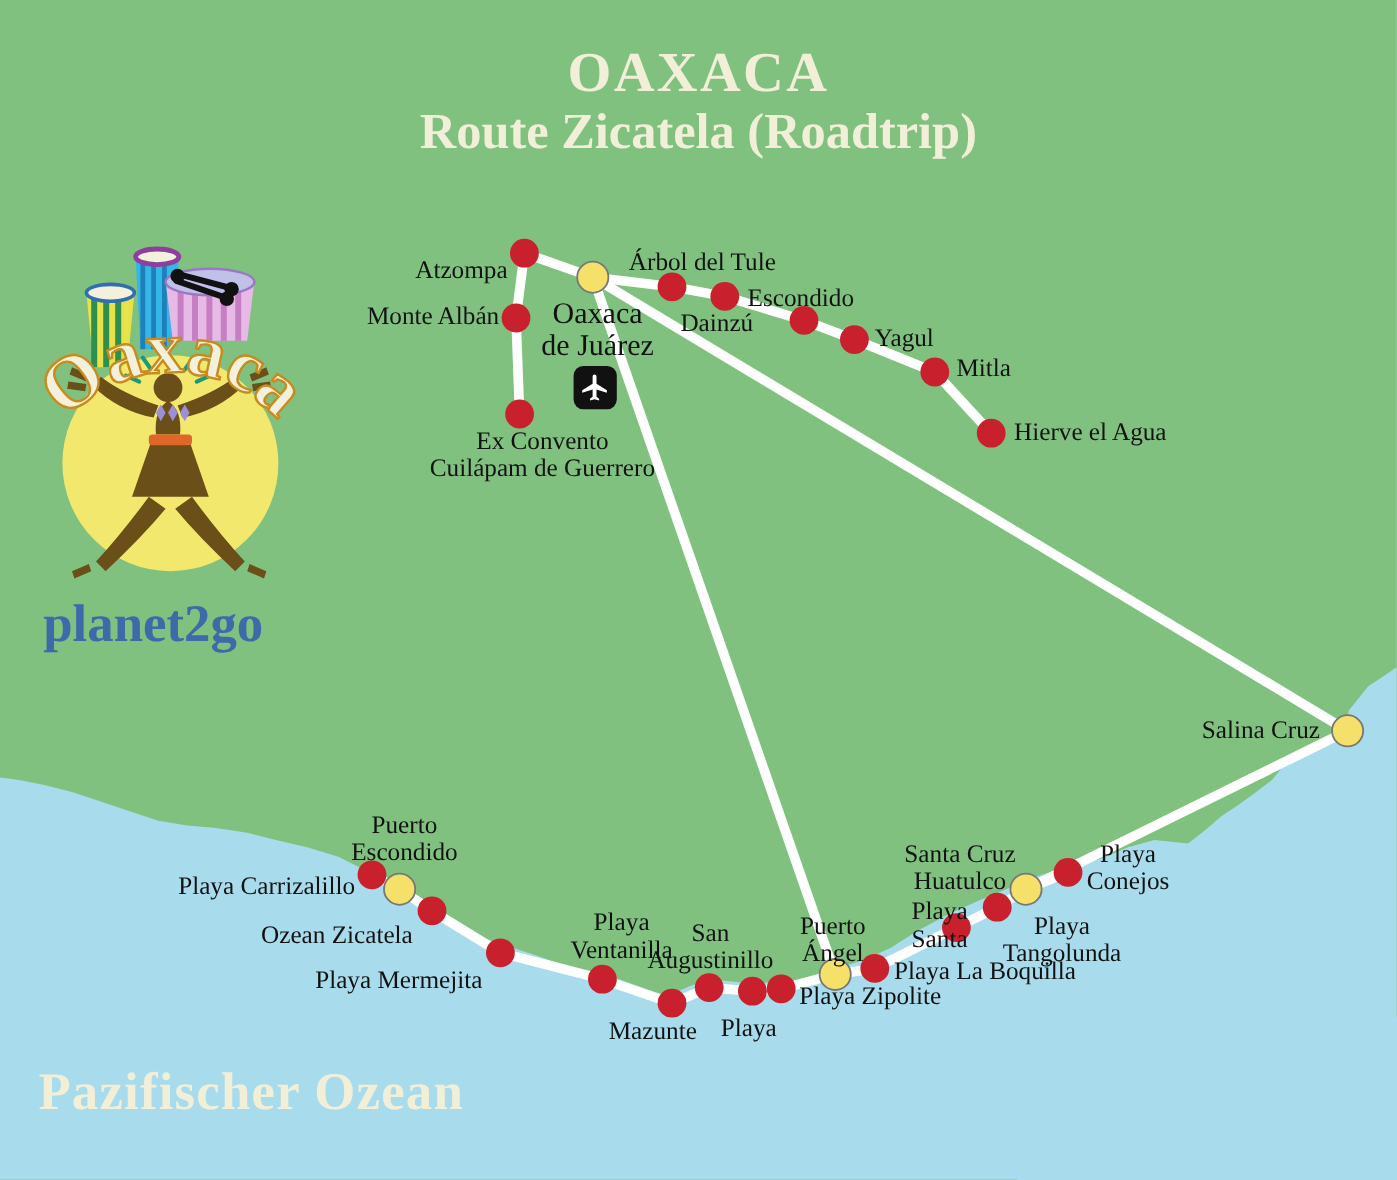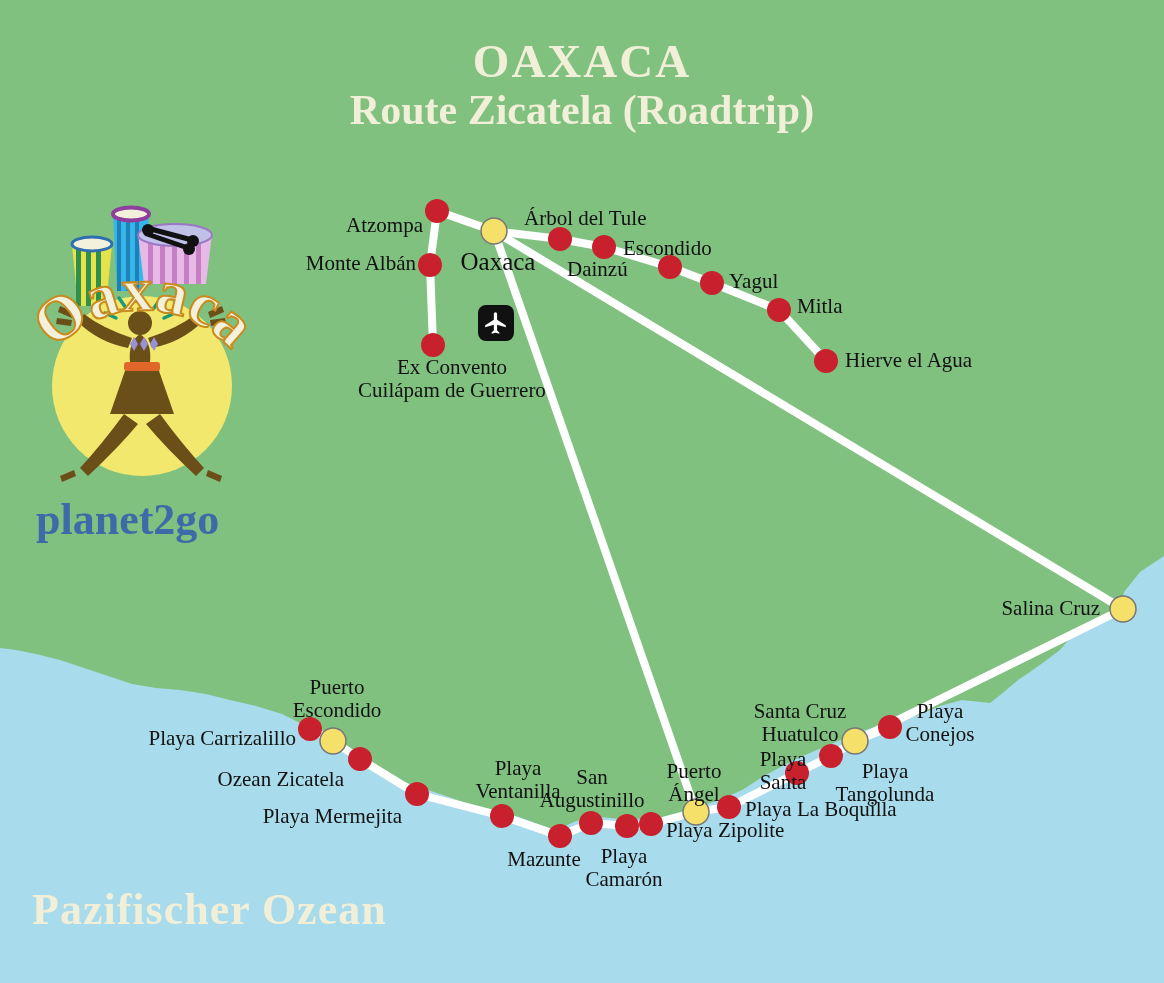--- a/index.html
+++ b/index.html
@@ -205,37 +205,37 @@
       <path id="arcpath" d="M16,216 A118,118 0 0 1 246,216" fill="none"></path>
     </defs>
     <text font-family="Liberation Serif, serif" font-size="62" font-weight="bold" fill="#f3f0dc" stroke="#c98b1e" stroke-width="2">
       <textPath href="#arcpath" startOffset="50%" text-anchor="middle" id="logo-arc-textpath">Oaxaca</textPath>
     </text>
   </svg>
 
   <div id="labels-layer">
       <div class="mlabel r" style="top: 186px; left: 0px; width: 423px; margin-top: 28px;"><div>Atzompa</div></div>
       <div class="mlabel r" style="top: 252px; left: 0px; width: 416px;"><div>Monte Albán</div></div>
-      <div class="mlabel c big" style="top: 248px; left: 348px; width: 300px;"><div>Oaxaca</div></div>
+      <div class="mlabel c big" style="top: 248px; left: 348px; width: 300px;"><div>Oaxaca</div><div>de Juárez</div></div>
       <div class="mlabel c" style="top: 356px; left: 302px; width: 300px;"><div>Ex Convento</div><div>Cuilápam de Guerrero</div></div>
       <div class="mlabel" style="top: 207px; left: 524px;"><div>Árbol del Tule</div></div>
       <div class="mlabel" style="top: 258px; left: 567px;"><div>Dainzú</div></div>
       <div class="mlabel" style="top: 237px; left: 623px;"><div>Escondido</div></div>
       <div class="mlabel" style="top: 270px; left: 729px; text-align: right;"><div>Yagul</div></div>
       <div class="mlabel" style="top: 295px; left: 797px;"><div>Mitla</div></div>
       <div class="mlabel" style="top: 349px; left: 845px;"><div>Hierve el Agua</div></div>
       <div class="mlabel r" style="top: 597px; left: 0px; width: 1100px;"><div>Salina Cruz</div></div>
       <div class="mlabel r" style="top: 727px; left: 0px; width: 296px;"><div>Playa Carrizalillo</div></div>
       <div class="mlabel c" style="top: 676px; left: 187px; width: 300px;"><div>Puerto</div><div>Escondido</div></div>
       <div class="mlabel r" style="top: 768px; left: 0px; width: 344px;"><div>Ozean Zicatela</div></div>
       <div class="mlabel r" style="top: 805px; left: 0px; width: 402px;"><div>Playa Mermejita</div></div>
       <div class="mlabel c" style="top: 757px; left: 368px; width: 300px;"><div>Playa</div><div>Ventanilla</div></div>
       <div class="mlabel c" style="top: 848px; left: 394px; width: 300px;"><div>Mazunte</div></div>
       <div class="mlabel c" style="top: 766px; left: 442px; width: 300px;"><div>San</div><div>Augustinillo</div></div>
-      <div class="mlabel c" style="top: 845px; left: 474px; width: 300px;"><div>Playa</div><div>Camarón</div></div>
+      <div class="mlabel c" style="top: 845px; left: 474px; width: 300px;"><div>Playa</div></div>
       <div class="mlabel" style="top: 819px; left: 666px; text-align: right;"><div>Playa Zipolite</div></div>
       <div class="mlabel c" style="top: 760px; left: 544px; width: 300px;"><div>Puerto</div><div>Ángel</div></div>
       <div class="mlabel" style="top: 798px; left: 745px;"><div>Playa La Boquilla</div></div>
       <div class="mlabel c" style="top: 748px; left: 633px; width: 300px;"><div>Playa</div><div>Santa</div></div>
       <div class="mlabel c" style="top: 700px; left: 650px; width: 300px;"><div>Santa Cruz</div><div>Huatulco</div></div>
       <div class="mlabel c" style="top: 760px; left: 735px; width: 300px;"><div>Playa</div><div>Tangolunda</div></div>
       <div class="mlabel c" style="top: 700px; left: 790px; width: 300px;"><div>Playa</div><div>Conejos</div></div>
     </div>
 
 </div>

